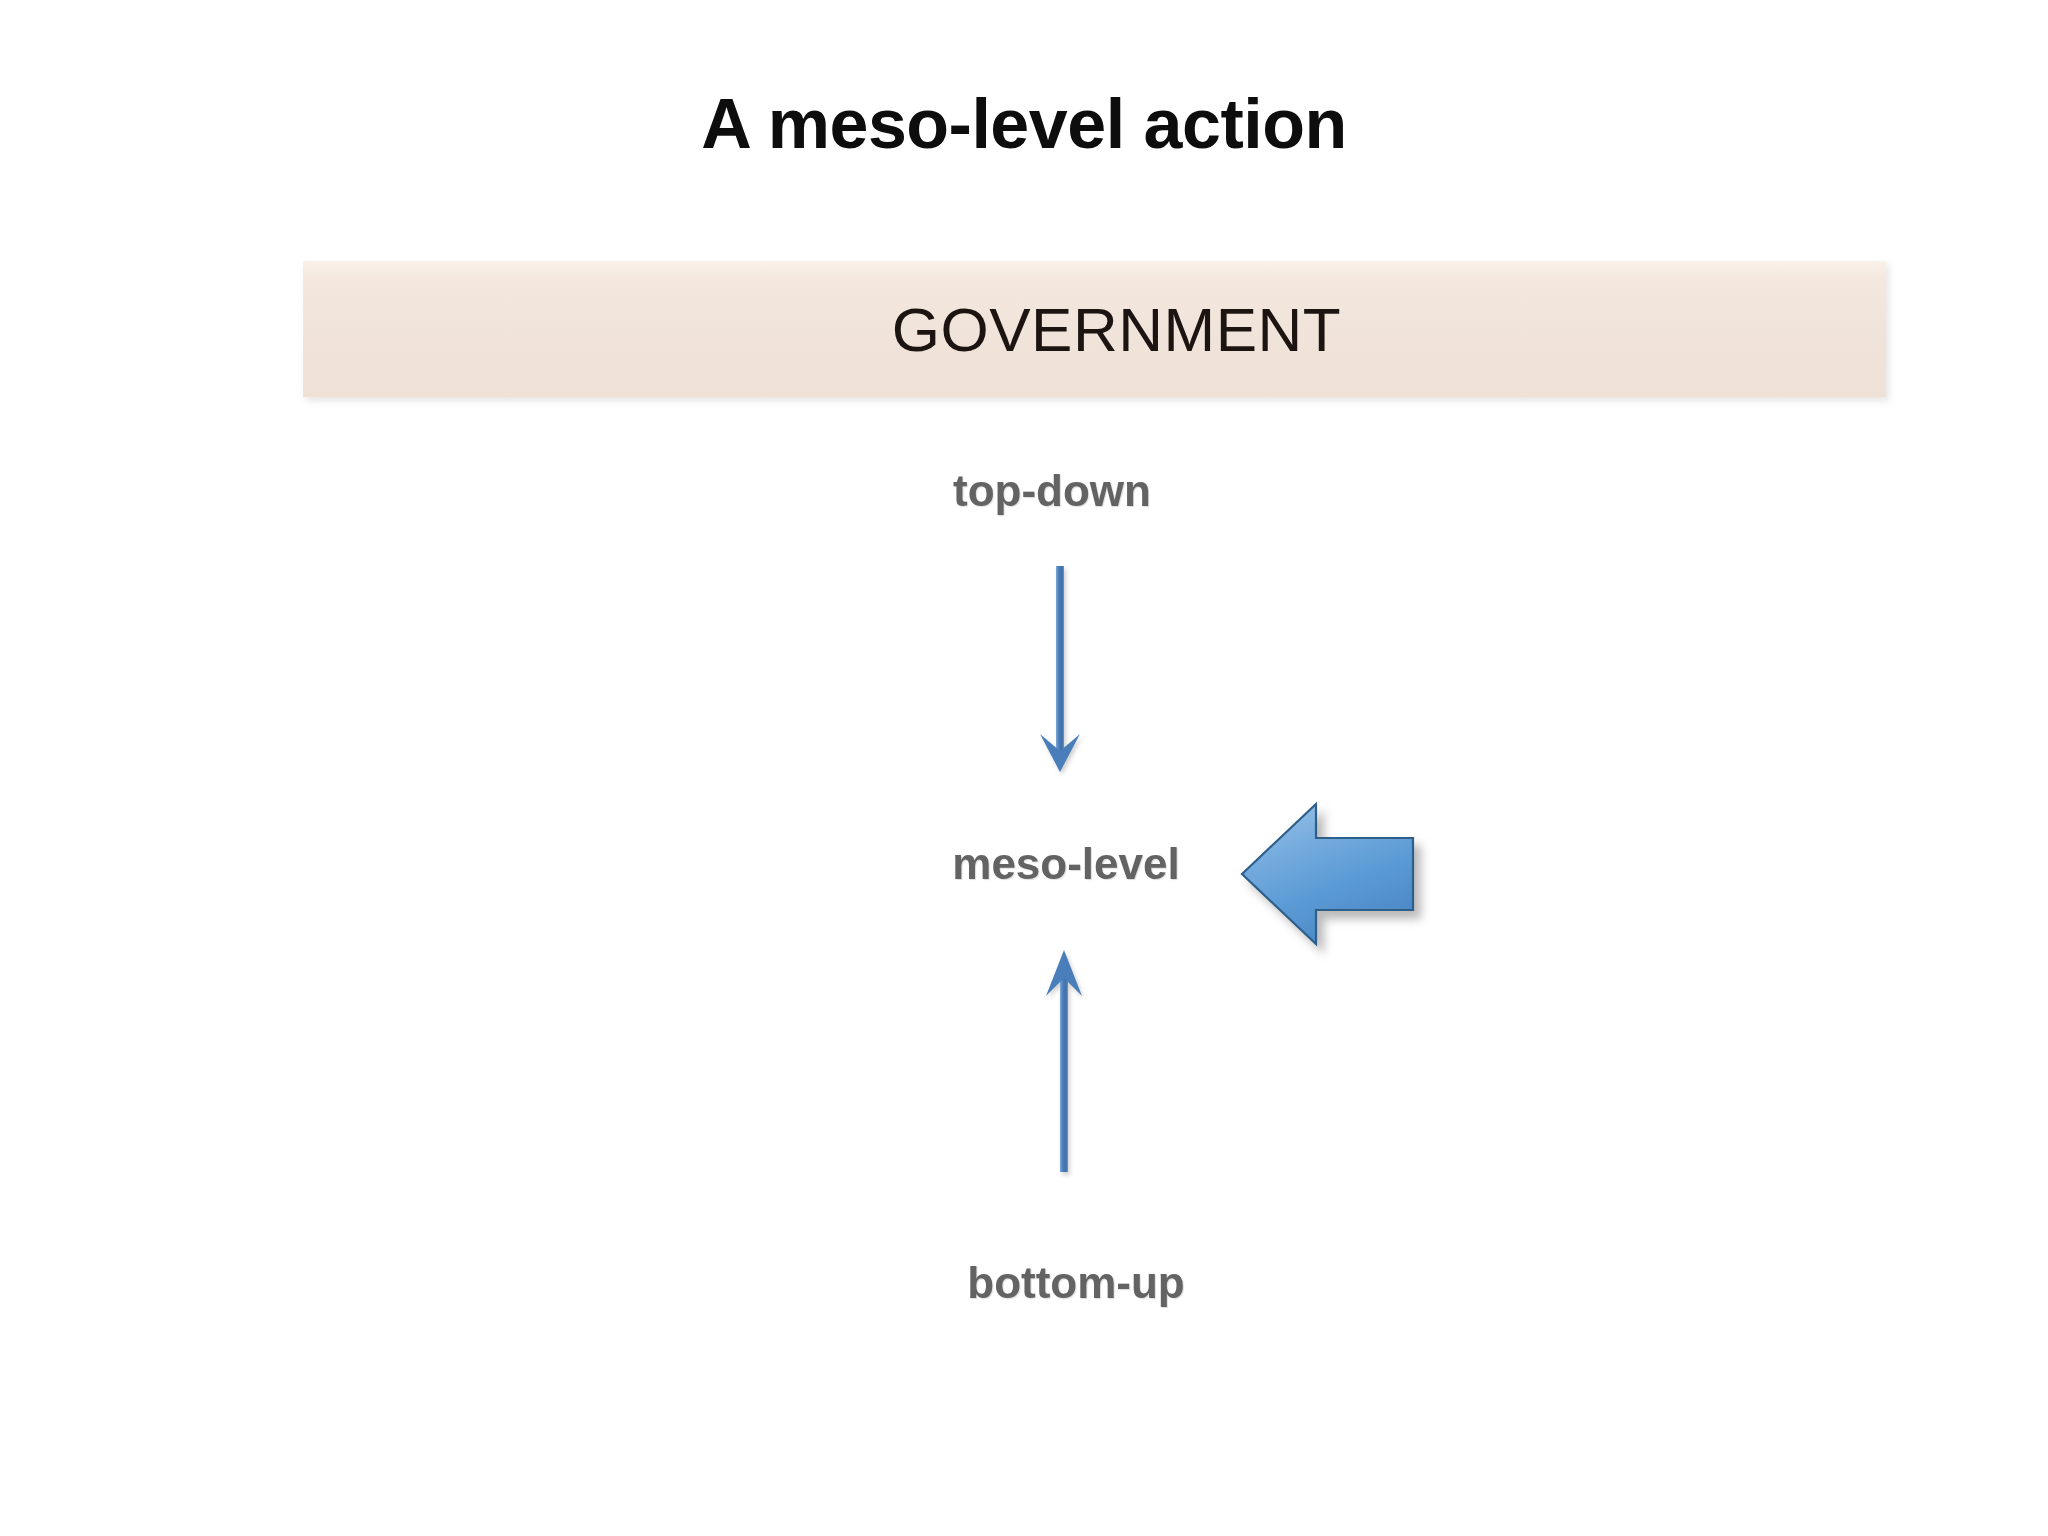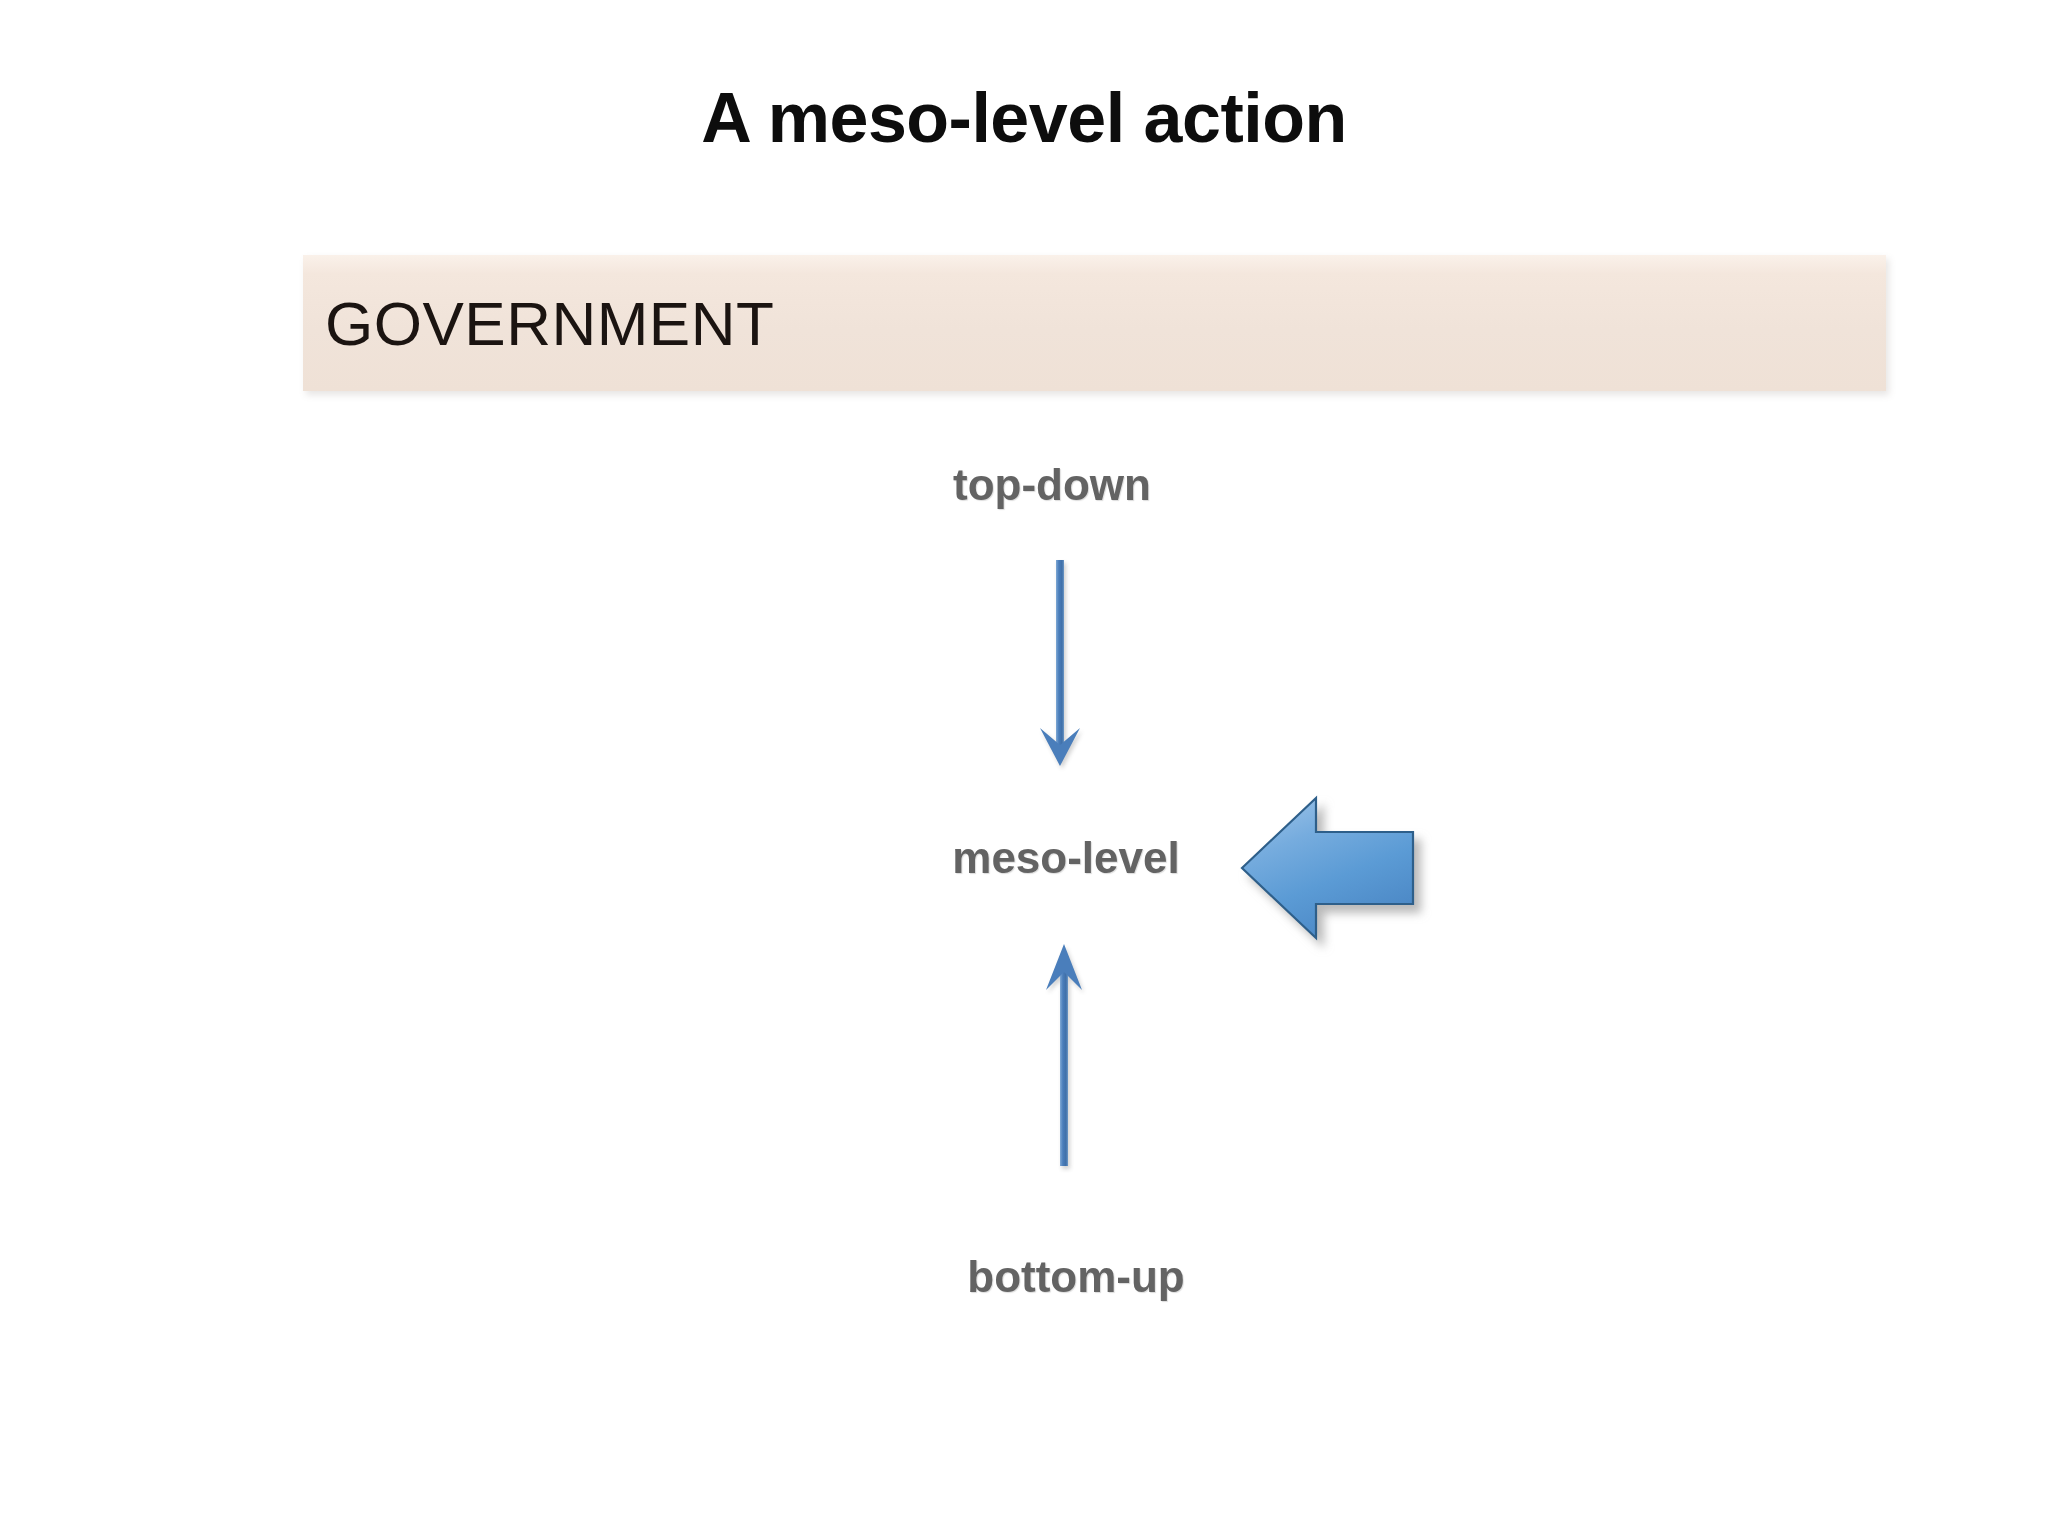--- a/index.html
+++ b/index.html
@@ -11,21 +11,21 @@
   body {
     width: 2048px;
     height: 1536px;
     overflow: hidden;
     font-family: "Liberation Sans", sans-serif;
     position: relative;
   }
 
   #slide {
     position: absolute;
-    left: 0; top: 0;
+    left: 0; top: 6px;
     width: 2048px;
     height: 1428px;
     background: #ffffff;
   }
 
   
   #slide-title {
     position: absolute;
     left: 0;
     top: 78px;
@@ -42,21 +42,21 @@
   .band {
     position: absolute;
     background: linear-gradient(to bottom,
                 #faf1ea 0%,
                 #f4e7dd 14%,
                 #f0e3d9 55%,
                 #efe1d6 100%);
     box-shadow: 3px 4px 7px rgba(120,110,105,0.18);
     display: flex;
     align-items: center;
-    justify-content: flex-start;
+    justify-content: center;
   }
   .band-label {
     font-size: 62px;
     font-weight: normal;
     color: #1b1411;
     letter-spacing: 0.5px;
     white-space: nowrap;
     transform: translateX(22px);
   }
 

